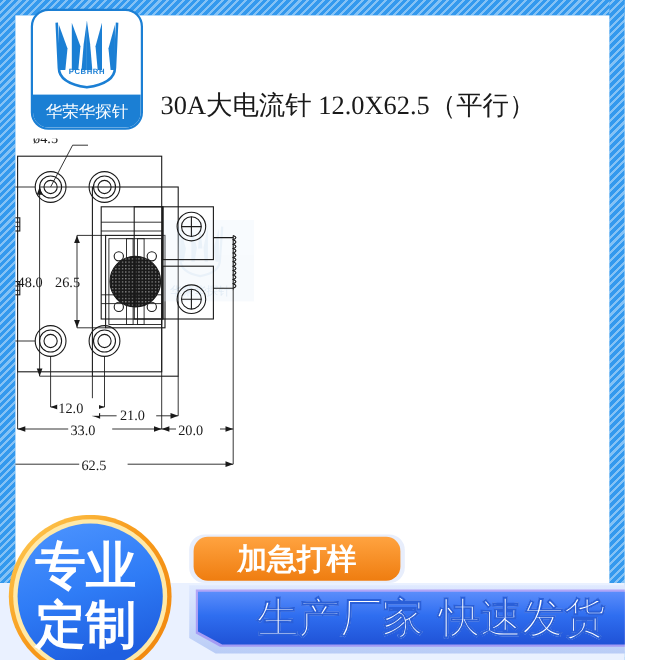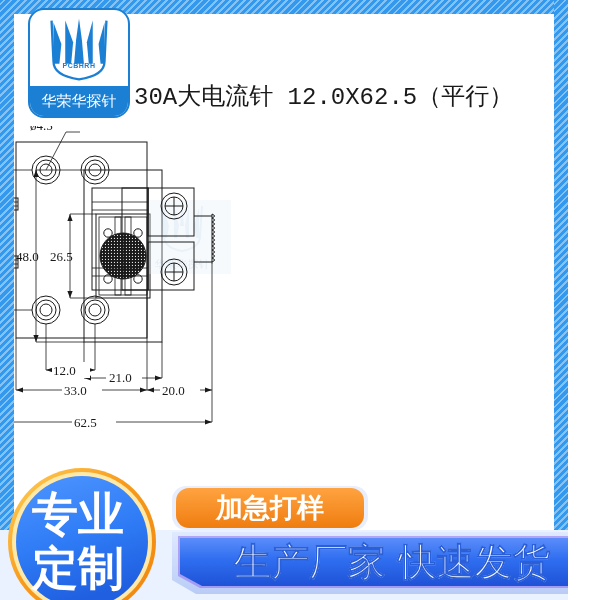--- a/index.html
+++ b/index.html
@@ -81,25 +81,25 @@
     transform: translateX(-50%);
     top: 52px;
     font-size: 7px;
     font-weight: bold;
     color: #1b7fd4;
     letter-spacing: 0.5px;
     font-family: "Liberation Sans", sans-serif;
   }
   .title {
     position: absolute;
-    left: 134px; top: 66px;
+    left: 146px; top: 66px;
     font-size: 24px;
     color: #1a1a1a;
     white-space: nowrap;
-    font-family: Liberation Mono, monospace;
+    font-family: Liberation Serif, serif;
   }
 
   
   .drawing-area {
     position: absolute;
     left: 14px; top: 126px;
     width: 572px; height: 330px;
     z-index: 3;
   }
   svg { display: block; }

